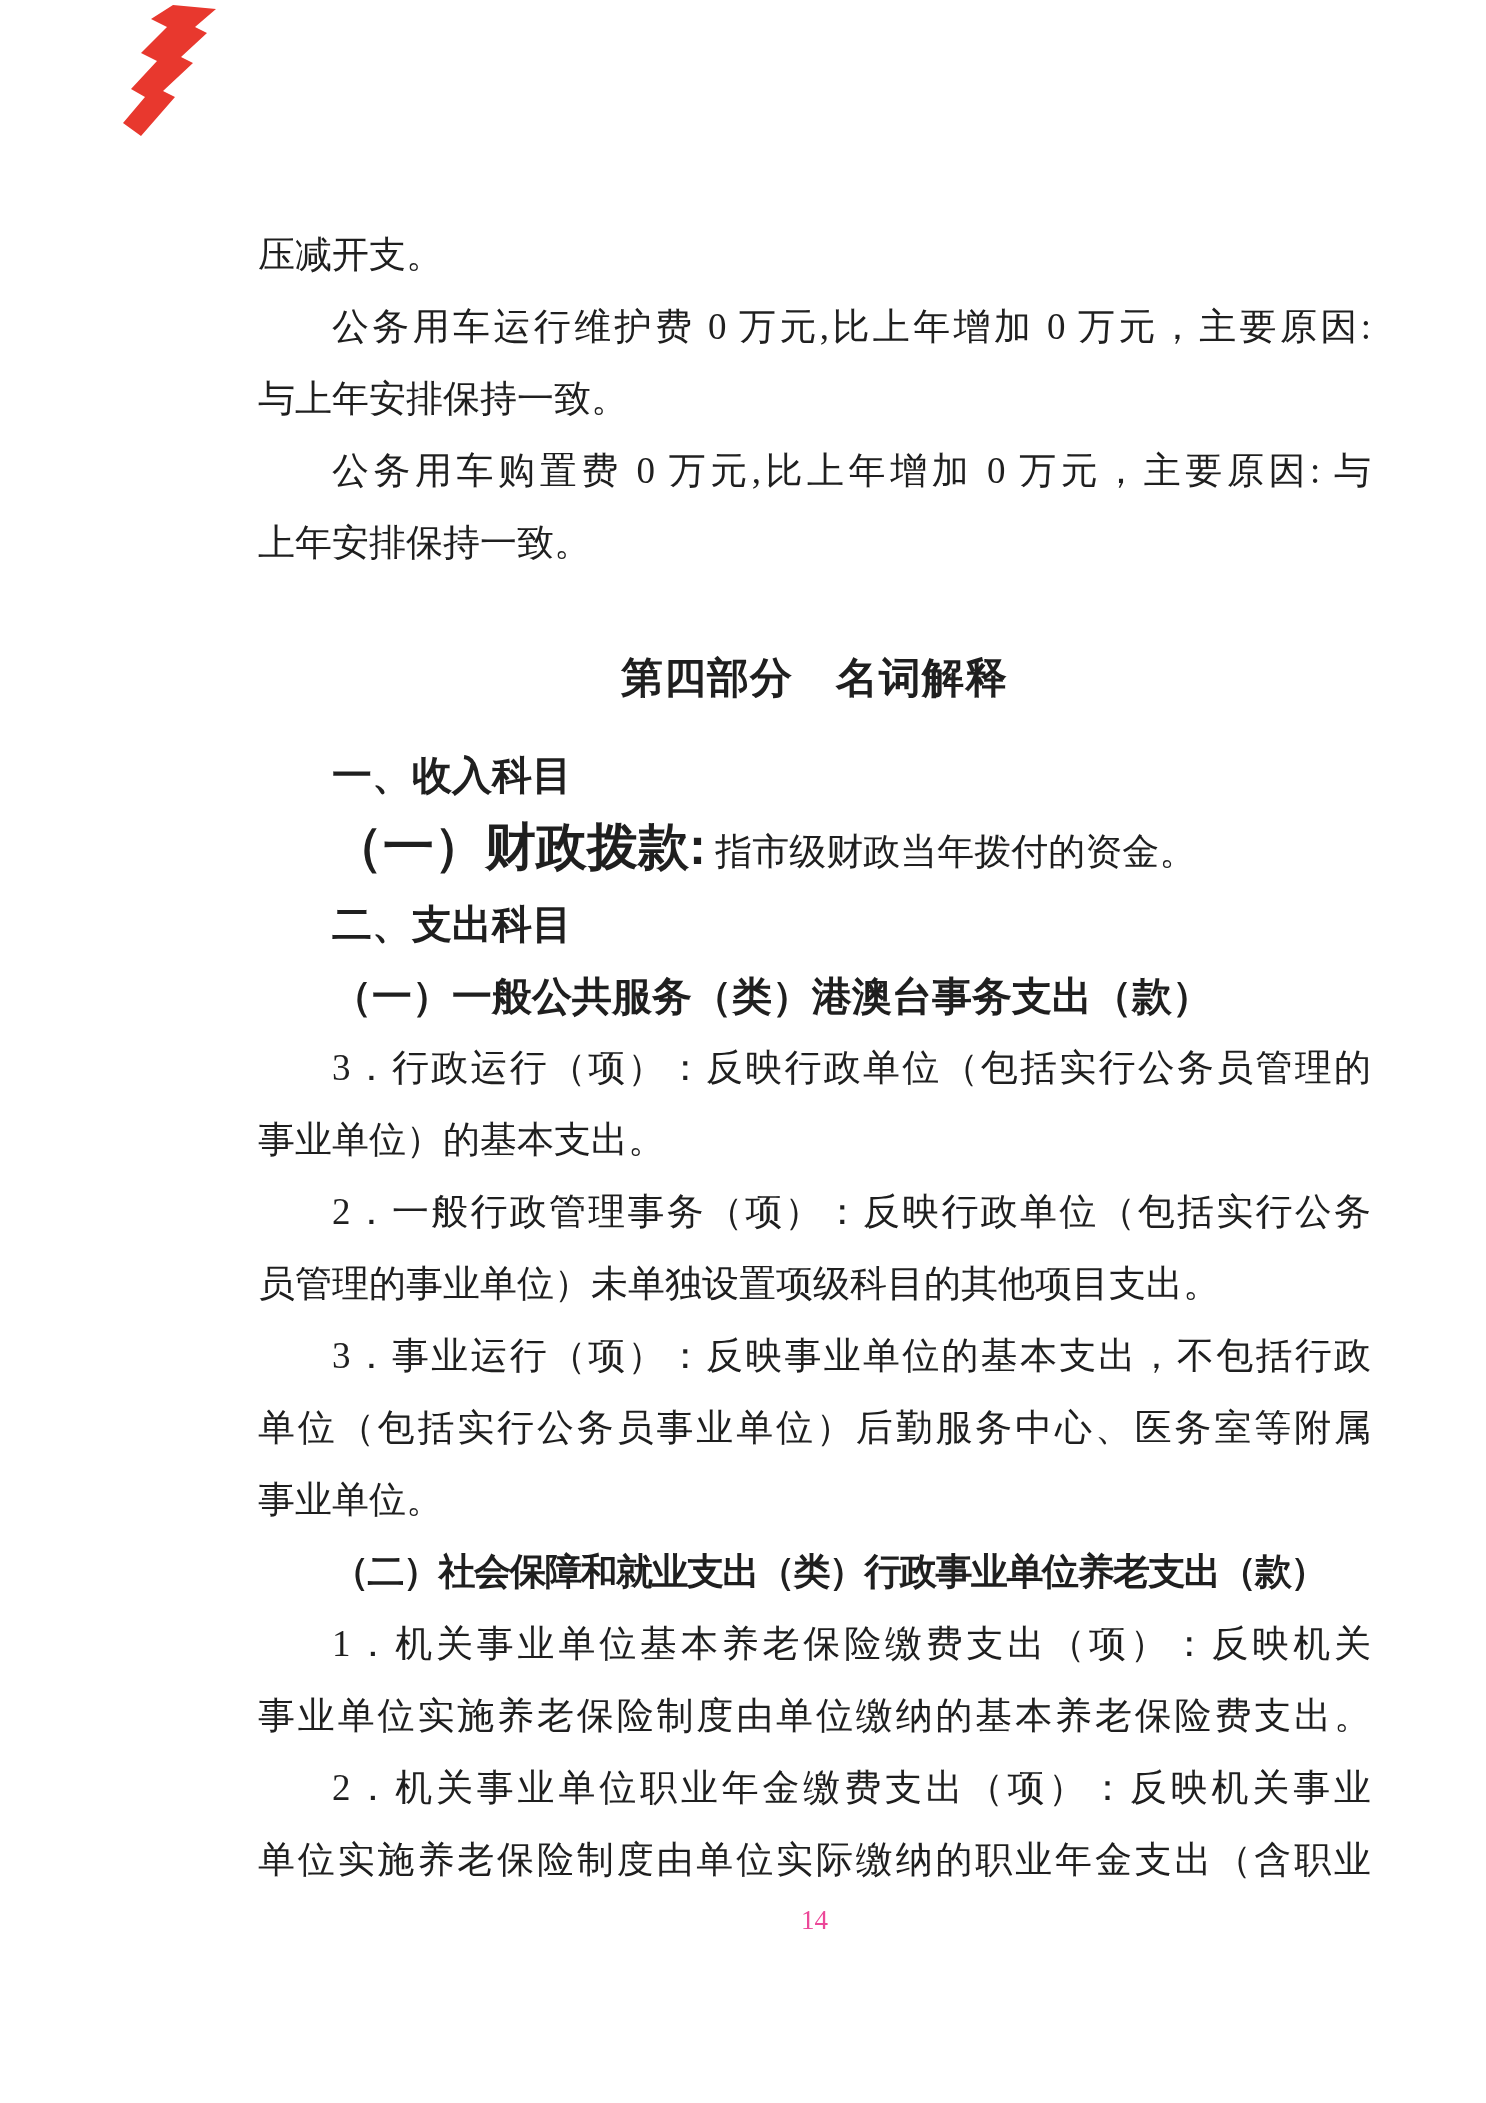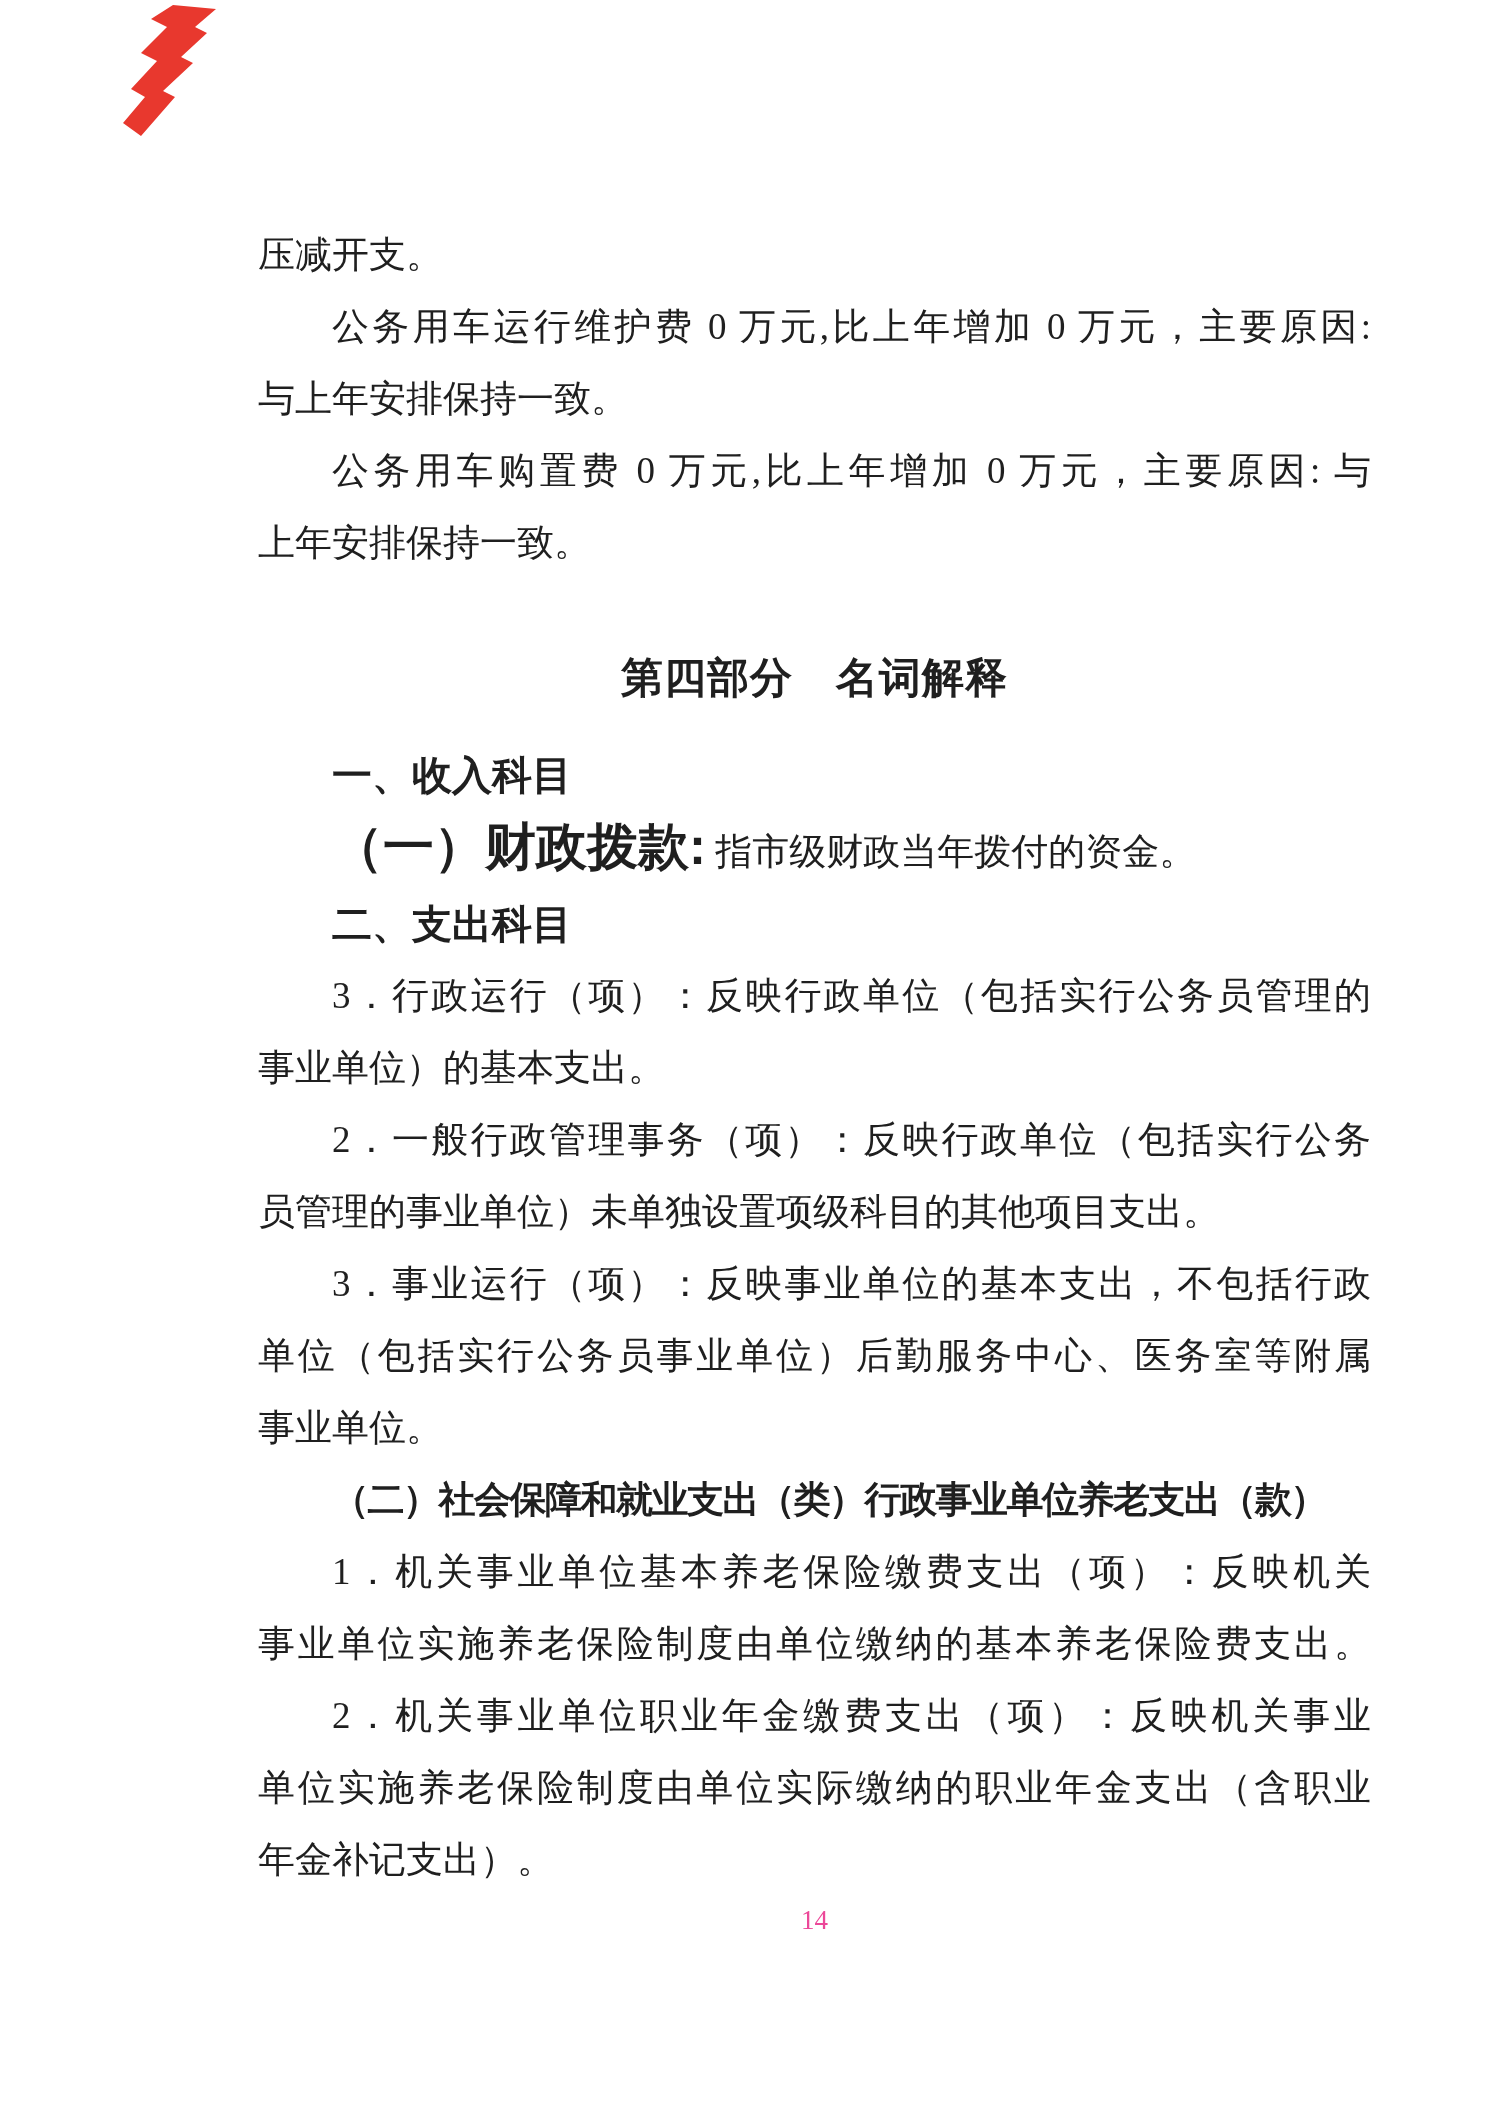--- a/index.html
+++ b/index.html
@@ -86,29 +86,29 @@
   <div class="content">
       <div class="ln">压减开支。</div>
       <div class="ln indent stretch">公务用车运行维护费 0 万元,比上年增加 0 万元，主要原因:</div>
       <div class="ln">与上年安排保持一致。</div>
       <div class="ln indent stretch">公务用车购置费 0 万元,比上年增加 0 万元，主要原因: 与</div>
       <div class="ln">上年安排保持一致。</div>
       <div class="ln heading">第四部分　名词解释</div>
       <div class="ln indent boldsans">一、收入科目</div>
       <div class="ln indent"><span class="prefix">（一）财政拨款:</span><span> 指市级财政当年拨付的资金。</span></div>
       <div class="ln indent boldsans">二、支出科目</div>
+      <div class="ln indent boldsans">（一）一般公共服务（类）港澳台事务支出（款）</div>
       <div class="ln indent stretch">3．行政运行（项）：反映行政单位（包括实行公务员管理的</div>
       <div class="ln">事业单位）的基本支出。</div>
       <div class="ln indent stretch">2．一般行政管理事务（项）：反映行政单位（包括实行公务</div>
       <div class="ln">员管理的事业单位）未单独设置项级科目的其他项目支出。</div>
       <div class="ln indent stretch">3．事业运行（项）：反映事业单位的基本支出，不包括行政</div>
       <div class="ln stretch">单位（包括实行公务员事业单位）后勤服务中心、医务室等附属</div>
       <div class="ln">事业单位。</div>
       <div class="ln indent boldsans tight">（二）社会保障和就业支出（类）行政事业单位养老支出（款）</div>
       <div class="ln indent stretch">1．机关事业单位基本养老保险缴费支出（项）：反映机关</div>
       <div class="ln stretch">事业单位实施养老保险制度由单位缴纳的基本养老保险费支出。</div>
       <div class="ln indent stretch">2．机关事业单位职业年金缴费支出（项）：反映机关事业</div>
       <div class="ln stretch">单位实施养老保险制度由单位实际缴纳的职业年金支出（含职业</div>
-      <div class="ln">年金补记支出）。</div>
       <div class="ln pagenum">14</div>
     </div>
 
 </div>
 
 </body></html>

